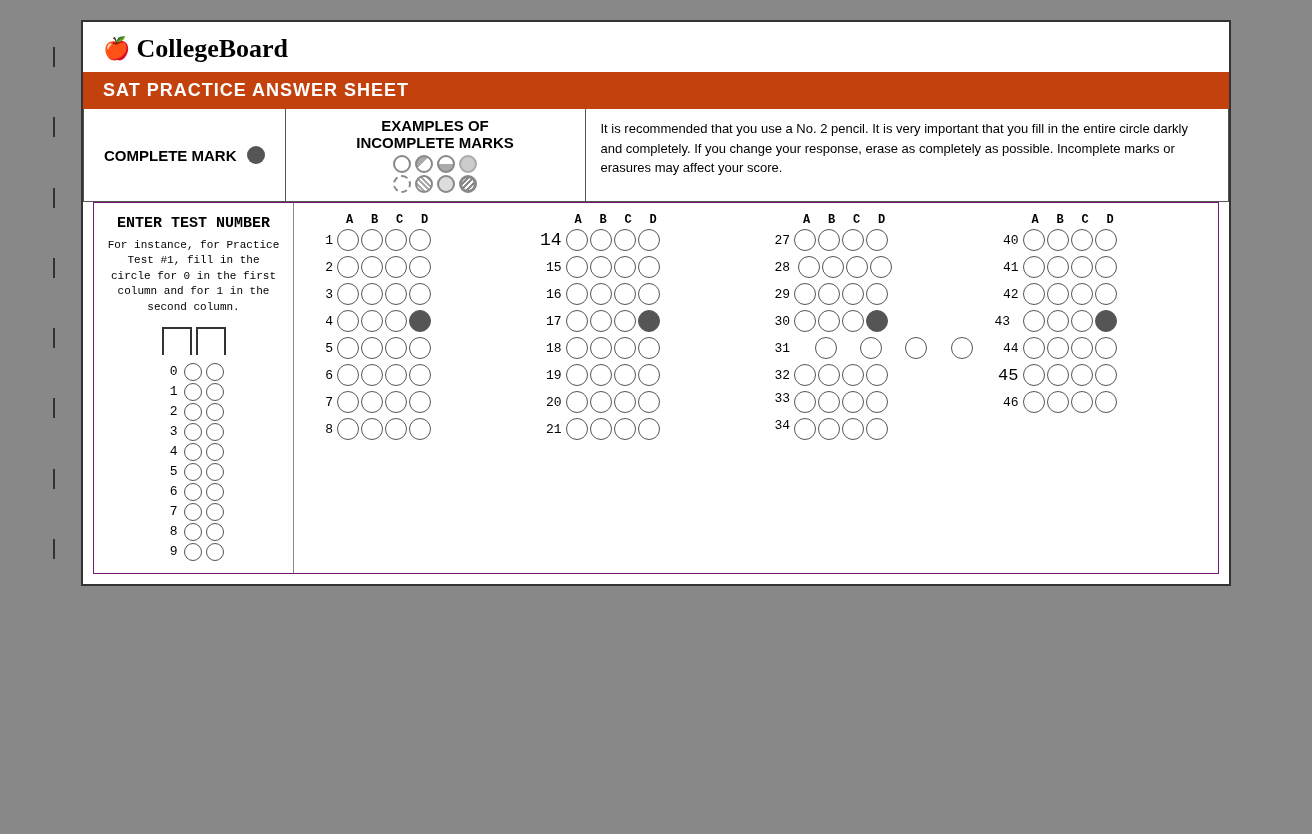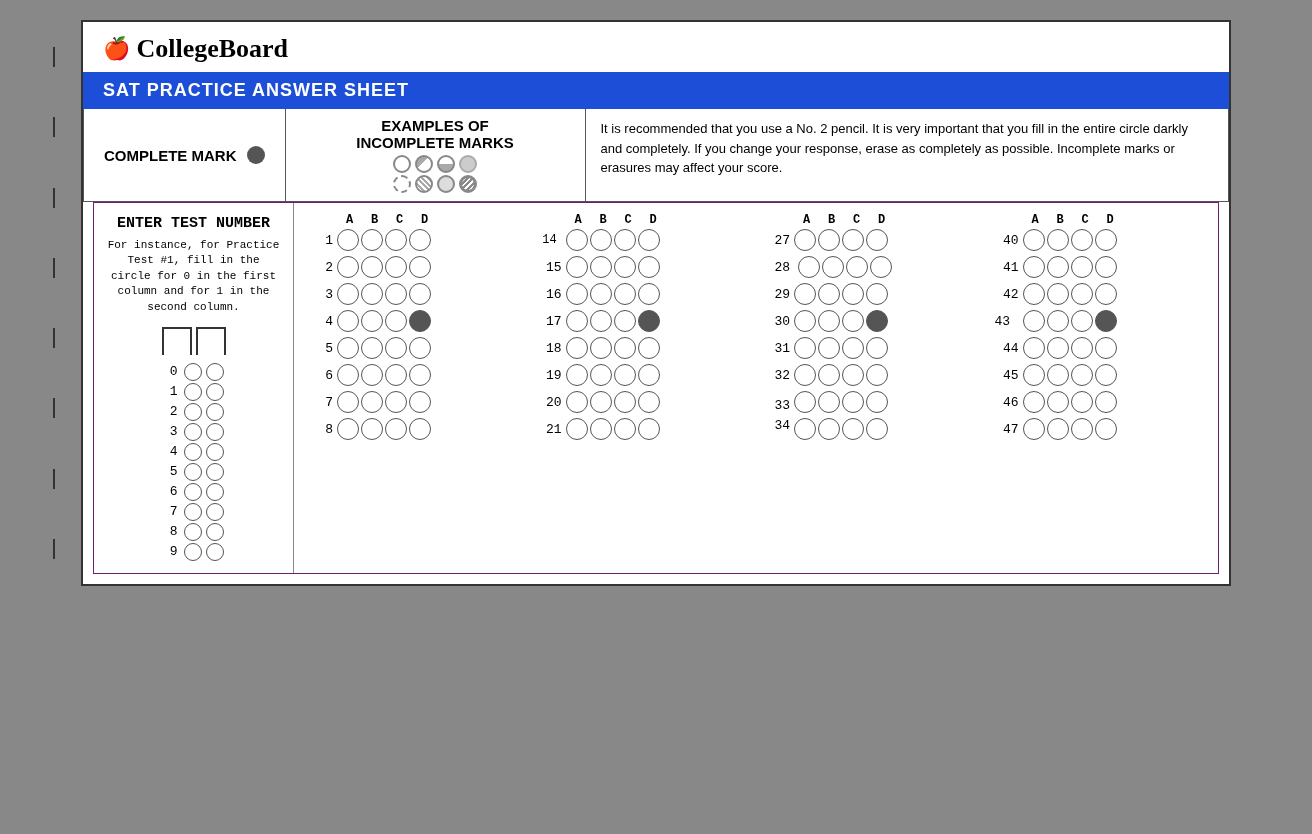--- a/index.html
+++ b/index.html
@@ -48,21 +48,21 @@
       font-size: 26px;
       font-weight: bold;
       font-family: Georgia, serif;
     }
     .logo-icon {
       font-size: 22px;
     }
 
     
     .title-bar {
-      background: #1d4ed8;
+      background: #c2410c;
       color: white;
       font-size: 18px;
       font-weight: bold;
       letter-spacing: 1px;
       padding: 8px 20px;
     }
 
     
     .info-bar {
       display: flex;
@@ -479,21 +479,21 @@
 
         <div class="answer-col">
           <div id="col2">
               <div style="display: flex; align-items: center; margin-bottom: 2px; margin-left: 28px;">
                 <span style="width: 25px; text-align: center; font-size: 12px; font-weight: bold;">A</span>
                 <span style="width: 25px; text-align: center; font-size: 12px; font-weight: bold;">B</span>
                 <span style="width: 25px; text-align: center; font-size: 12px; font-weight: bold;">C</span>
                 <span style="width: 25px; text-align: center; font-size: 12px; font-weight: bold;">D</span>
               </div>
               <div style="display: flex; align-items: center; margin-bottom: 5px;">
-                <span style="font-size: 12px; width: 24px; text-align: center; margin-right: 4px;">14</span>
+                <span style="font-size: 18px; width: 24px; text-align: right; margin-right: 4px;">14</span>
                 <span style="width: 22px; height: 22px; border-radius: 50%; border: 1.5px solid rgb(85, 85, 85); background: white; display: inline-block; margin-right: 2px;"></span>
                 <span style="width: 22px; height: 22px; border-radius: 50%; border: 1.5px solid rgb(85, 85, 85); background: white; display: inline-block; margin-right: 2px;"></span>
                 <span style="width: 22px; height: 22px; border-radius: 50%; border: 1.5px solid rgb(85, 85, 85); background: white; display: inline-block; margin-right: 2px;"></span>
                 <span style="width: 22px; height: 22px; border-radius: 50%; border: 1.5px solid rgb(85, 85, 85); background: white; display: inline-block; margin-right: 2px;"></span>
               </div>
               <div style="display: flex; align-items: center; margin-bottom: 5px;">
                 <span style="font-size: 13px; width: 24px; text-align: right; margin-right: 4px;">15</span>
                 <span style="width: 22px; height: 22px; border-radius: 50%; border: 1.5px solid rgb(85, 85, 85); background: white; display: inline-block; margin-right: 2px;"></span>
                 <span style="width: 22px; height: 22px; border-radius: 50%; border: 1.5px solid rgb(85, 85, 85); background: white; display: inline-block; margin-right: 2px;"></span>
                 <span style="width: 22px; height: 22px; border-radius: 50%; border: 1.5px solid rgb(85, 85, 85); background: white; display: inline-block; margin-right: 2px;"></span>
@@ -573,35 +573,35 @@
                 <span style="width: 22px; height: 22px; border-radius: 50%; border: 1.5px solid rgb(85, 85, 85); background: white; display: inline-block; margin-right: 2px;"></span>
                 <span style="width: 22px; height: 22px; border-radius: 50%; border: 1.5px solid rgb(85, 85, 85); background: white; display: inline-block; margin-right: 2px;"></span>
               </div>
               <div style="display: flex; align-items: center; margin-bottom: 5px;">
                 <span style="font-size: 13px; width: 24px; text-align: right; margin-right: 4px;">30</span>
                 <span style="width: 22px; height: 22px; border-radius: 50%; border: 1.5px solid rgb(85, 85, 85); background: white; display: inline-block; margin-right: 2px;"></span>
                 <span style="width: 22px; height: 22px; border-radius: 50%; border: 1.5px solid rgb(85, 85, 85); background: white; display: inline-block; margin-right: 2px;"></span>
                 <span style="width: 22px; height: 22px; border-radius: 50%; border: 1.5px solid rgb(85, 85, 85); background: white; display: inline-block; margin-right: 2px;"></span>
                 <span style="width: 22px; height: 22px; border-radius: 50%; border: 1.5px solid rgb(85, 85, 85); background: rgb(85, 85, 85); display: inline-block; margin-right: 2px;"></span>
               </div>
-              <div style="display: flex; align-items: center; margin-bottom: 5px;">
+              <div style="display: flex; align-items: center; margin-bottom: 5px; justify-content: space-between;">
                 <span style="font-size: 13px; width: 24px; text-align: right; margin-right: 4px;">31</span>
                 <span style="width: 22px; height: 22px; border-radius: 50%; border: 1.5px solid rgb(85, 85, 85); background: white; display: inline-block; margin-right: 2px;"></span>
                 <span style="width: 22px; height: 22px; border-radius: 50%; border: 1.5px solid rgb(85, 85, 85); background: white; display: inline-block; margin-right: 2px;"></span>
                 <span style="width: 22px; height: 22px; border-radius: 50%; border: 1.5px solid rgb(85, 85, 85); background: white; display: inline-block; margin-right: 2px;"></span>
                 <span style="width: 22px; height: 22px; border-radius: 50%; border: 1.5px solid rgb(85, 85, 85); background: white; display: inline-block; margin-right: 2px;"></span>
               </div>
               <div style="display: flex; align-items: center; margin-bottom: 5px;">
                 <span style="font-size: 13px; width: 24px; text-align: right; margin-right: 4px;">32</span>
                 <span style="width: 22px; height: 22px; border-radius: 50%; border: 1.5px solid rgb(85, 85, 85); background: white; display: inline-block; margin-right: 2px;"></span>
                 <span style="width: 22px; height: 22px; border-radius: 50%; border: 1.5px solid rgb(85, 85, 85); background: white; display: inline-block; margin-right: 2px;"></span>
                 <span style="width: 22px; height: 22px; border-radius: 50%; border: 1.5px solid rgb(85, 85, 85); background: white; display: inline-block; margin-right: 2px;"></span>
                 <span style="width: 22px; height: 22px; border-radius: 50%; border: 1.5px solid rgb(85, 85, 85); background: white; display: inline-block; margin-right: 2px;"></span>
               </div>
-              <div style="display: flex; align-items: flex-end; margin-bottom: 5px;">
+              <div style="display: flex; align-items: flex-start; margin-bottom: 5px;">
                 <span style="font-size: 13px; width: 24px; text-align: right; margin-right: 4px;">33</span>
                 <span style="width: 22px; height: 22px; border-radius: 50%; border: 1.5px solid rgb(85, 85, 85); background: white; display: inline-block; margin-right: 2px;"></span>
                 <span style="width: 22px; height: 22px; border-radius: 50%; border: 1.5px solid rgb(85, 85, 85); background: white; display: inline-block; margin-right: 2px;"></span>
                 <span style="width: 22px; height: 22px; border-radius: 50%; border: 1.5px solid rgb(85, 85, 85); background: white; display: inline-block; margin-right: 2px;"></span>
                 <span style="width: 22px; height: 22px; border-radius: 50%; border: 1.5px solid rgb(85, 85, 85); background: white; display: inline-block; margin-right: 2px;"></span>
               </div>
               <div style="display: flex; align-items: flex-start; margin-bottom: 5px;">
                 <span style="font-size: 13px; width: 24px; text-align: right; margin-right: 4px;">34</span>
                 <span style="width: 22px; height: 22px; border-radius: 50%; border: 1.5px solid rgb(85, 85, 85); background: white; display: inline-block; margin-right: 2px;"></span>
                 <span style="width: 22px; height: 22px; border-radius: 50%; border: 1.5px solid rgb(85, 85, 85); background: white; display: inline-block; margin-right: 2px;"></span>
@@ -648,35 +648,28 @@
                 <span style="width: 22px; height: 22px; border-radius: 50%; border: 1.5px solid rgb(85, 85, 85); background: rgb(85, 85, 85); display: inline-block; margin-right: 2px;"></span>
               </div>
               <div style="display: flex; align-items: center; margin-bottom: 5px;">
                 <span style="font-size: 13px; width: 24px; text-align: right; margin-right: 4px;">44</span>
                 <span style="width: 22px; height: 22px; border-radius: 50%; border: 1.5px solid rgb(85, 85, 85); background: white; display: inline-block; margin-right: 2px;"></span>
                 <span style="width: 22px; height: 22px; border-radius: 50%; border: 1.5px solid rgb(85, 85, 85); background: white; display: inline-block; margin-right: 2px;"></span>
                 <span style="width: 22px; height: 22px; border-radius: 50%; border: 1.5px solid rgb(85, 85, 85); background: white; display: inline-block; margin-right: 2px;"></span>
                 <span style="width: 22px; height: 22px; border-radius: 50%; border: 1.5px solid rgb(85, 85, 85); background: white; display: inline-block; margin-right: 2px;"></span>
               </div>
               <div style="display: flex; align-items: center; margin-bottom: 5px;">
-                <span style="font-size: 13px; width: 24px; text-align: right; margin-right: 4px;">45</span>
+                <span style="font-size: 17px; width: 24px; text-align: right; margin-right: 4px;">45</span>
                 <span style="width: 22px; height: 22px; border-radius: 50%; border: 1.5px solid rgb(85, 85, 85); background: white; display: inline-block; margin-right: 2px;"></span>
                 <span style="width: 22px; height: 22px; border-radius: 50%; border: 1.5px solid rgb(85, 85, 85); background: white; display: inline-block; margin-right: 2px;"></span>
                 <span style="width: 22px; height: 22px; border-radius: 50%; border: 1.5px solid rgb(85, 85, 85); background: white; display: inline-block; margin-right: 2px;"></span>
                 <span style="width: 22px; height: 22px; border-radius: 50%; border: 1.5px solid rgb(85, 85, 85); background: white; display: inline-block; margin-right: 2px;"></span>
               </div>
               <div style="display: flex; align-items: center; margin-bottom: 5px;">
                 <span style="font-size: 13px; width: 24px; text-align: right; margin-right: 4px;">46</span>
-                <span style="width: 22px; height: 22px; border-radius: 50%; border: 1.5px solid rgb(85, 85, 85); background: white; display: inline-block; margin-right: 2px;"></span>
-                <span style="width: 22px; height: 22px; border-radius: 50%; border: 1.5px solid rgb(85, 85, 85); background: white; display: inline-block; margin-right: 2px;"></span>
-                <span style="width: 22px; height: 22px; border-radius: 50%; border: 1.5px solid rgb(85, 85, 85); background: white; display: inline-block; margin-right: 2px;"></span>
-                <span style="width: 22px; height: 22px; border-radius: 50%; border: 1.5px solid rgb(85, 85, 85); background: white; display: inline-block; margin-right: 2px;"></span>
-              </div>
-              <div style="display: flex; align-items: center; margin-bottom: 5px;">
-                <span style="font-size: 13px; width: 24px; text-align: right; margin-right: 4px;">47</span>
                 <span style="width: 22px; height: 22px; border-radius: 50%; border: 1.5px solid rgb(85, 85, 85); background: white; display: inline-block; margin-right: 2px;"></span>
                 <span style="width: 22px; height: 22px; border-radius: 50%; border: 1.5px solid rgb(85, 85, 85); background: white; display: inline-block; margin-right: 2px;"></span>
                 <span style="width: 22px; height: 22px; border-radius: 50%; border: 1.5px solid rgb(85, 85, 85); background: white; display: inline-block; margin-right: 2px;"></span>
                 <span style="width: 22px; height: 22px; border-radius: 50%; border: 1.5px solid rgb(85, 85, 85); background: white; display: inline-block; margin-right: 2px;"></span>
               </div>
             </div>
         </div>
 
       </div>
     </div>

